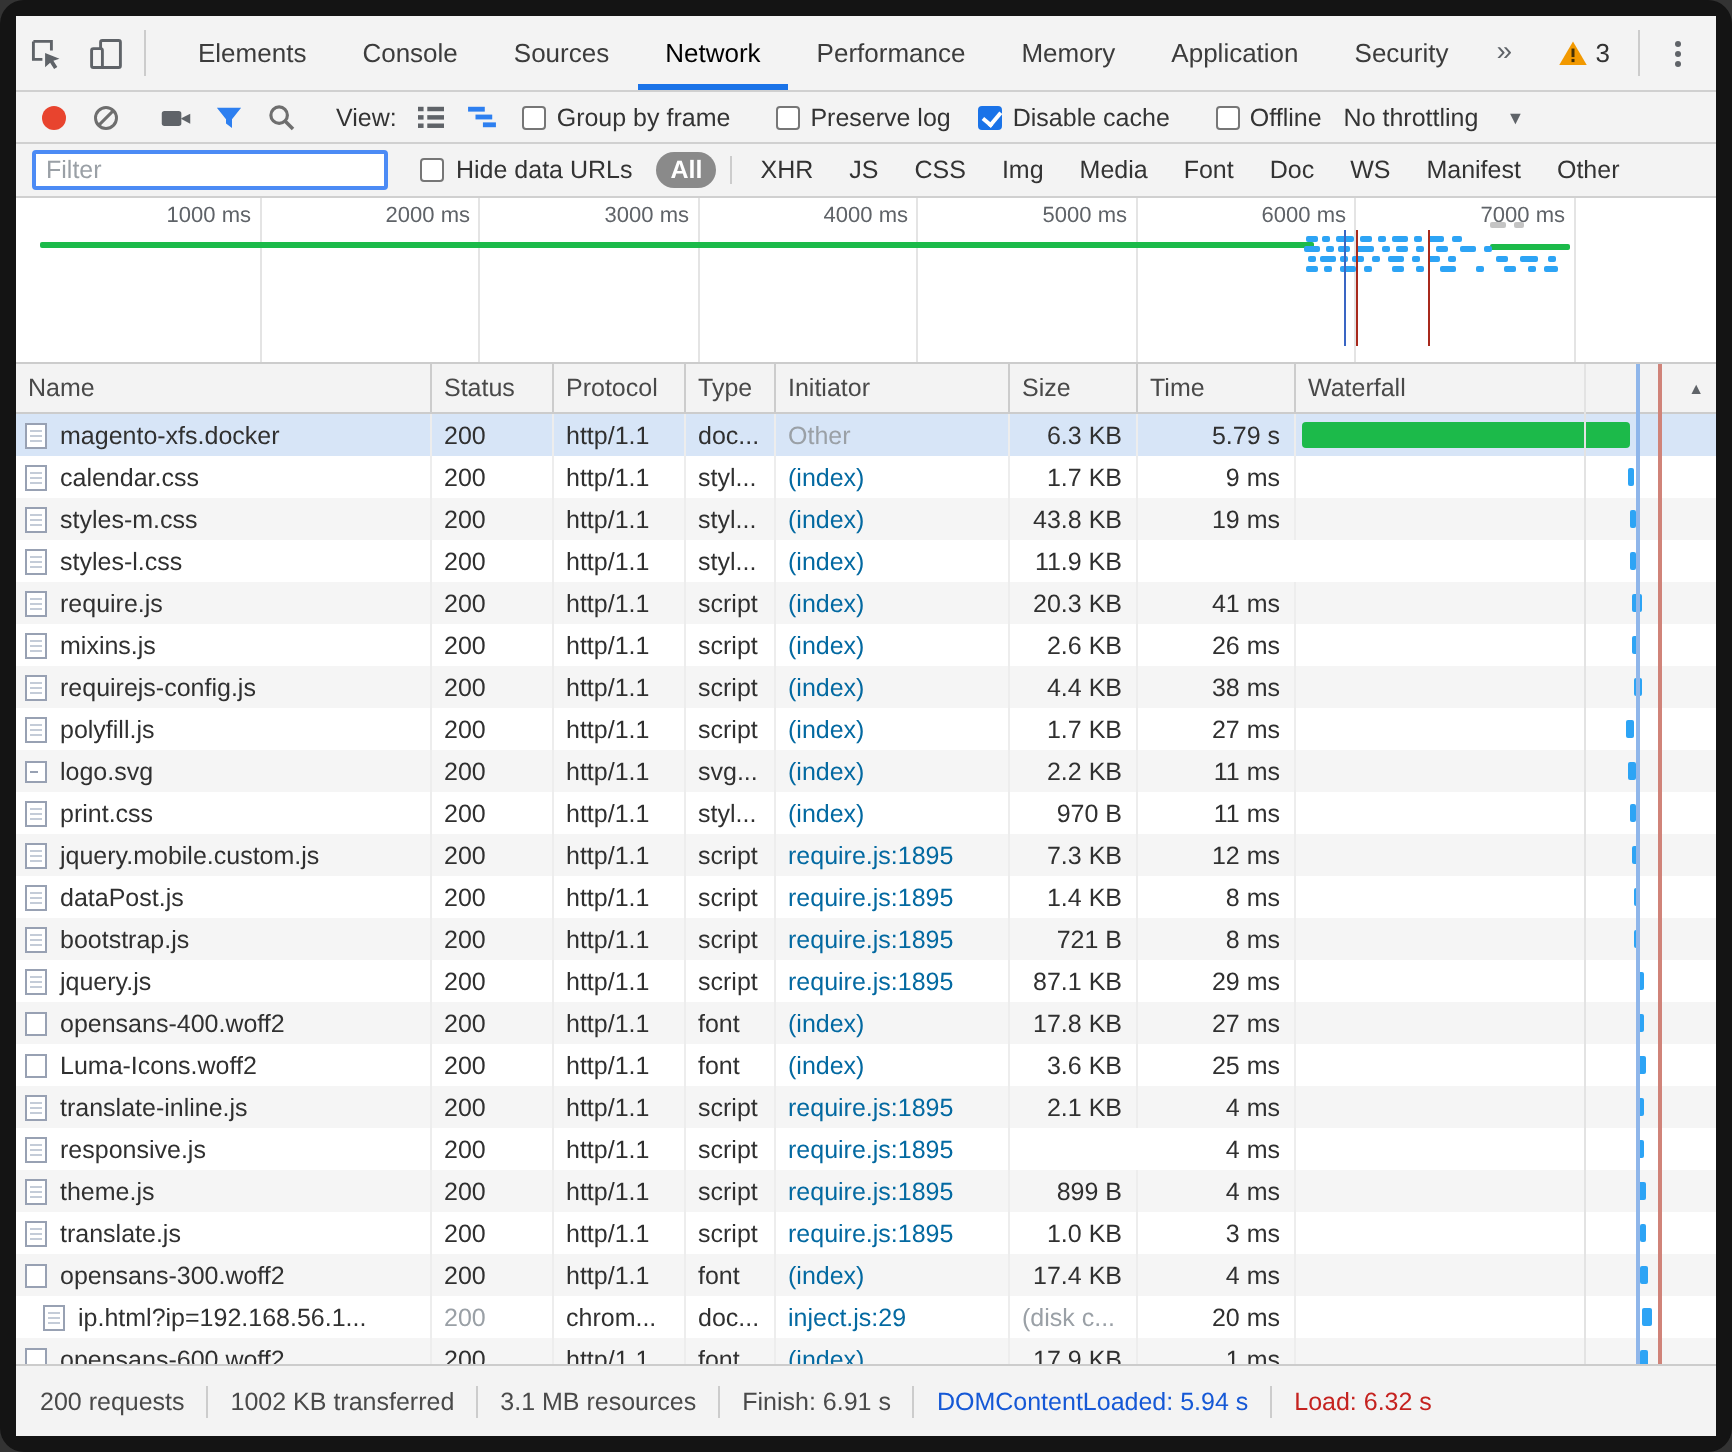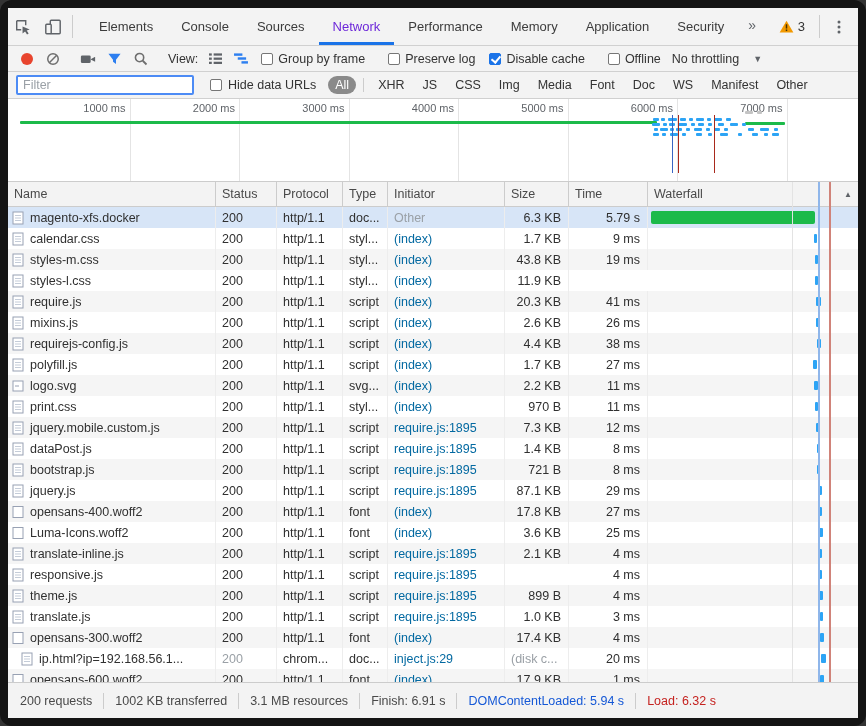--- a/index.html
+++ b/index.html
@@ -11,21 +11,21 @@
   }
   .frame { position:relative; width:866px; height:726px; background:#141414; border-radius:12px; overflow:hidden; }
   .window { position:absolute; left:8px; top:8px; width:850px; height:710px; background:#fff; display:flex; flex-direction:column; overflow:hidden; }
 
   
   .tabbar { height:38px; background:#f3f3f3; border-bottom:1px solid #d0d0d0; display:flex; align-items:stretch; flex:0 0 38px; }
   .tabbar .icon-btn { width:30px; display:flex; align-items:center; justify-content:center; cursor:pointer; }
   .vdiv { width:1px; background:#ccc; margin:7px 4px; }
   .tabs { display:flex; align-items:stretch; margin-left:8px; }
   .tab { padding:0 14px; display:flex; align-items:center; font-size:13px; color:#3c3c3c; border-bottom:3px solid transparent; padding-top:3px; cursor:pointer; }
-  .tab.active { border-bottom-color:#1a73e8; color:#6d28d9; }
+  .tab.active { border-bottom-color:#1a73e8; color:#000000; }
   .tab.more { padding:0 10px; color:#5f6368; font-size:14px; }
   .tabbar-right { margin-left:auto; display:flex; align-items:stretch; }
   .warn-badge { display:flex; align-items:center; gap:4px; padding:0 10px; font-size:13px; color:#333; cursor:pointer; }
   .dots-btn { width:30px; display:flex; align-items:center; justify-content:center; cursor:pointer; margin-right:4px; }
 
   
   .toolbar { height:26px; flex:0 0 26px; background:#f3f3f3; border-bottom:1px solid #d0d0d0; display:flex; align-items:center; font-size:12.5px; color:#333; padding:0 6px; }
   .tb-icon { width:26px; height:22px; display:flex; align-items:center; justify-content:center; cursor:pointer; }
   .rec-dot { width:12px; height:12px; border-radius:50%; background:#e8442e; }
   .tb-label { margin:0 4px 0 6px; color:#333; }
@@ -36,21 +36,21 @@
   .throttle { display:flex; align-items:center; gap:14px; margin-left:4px; cursor:pointer; white-space:nowrap; }
   .drop-arrow { font-size:9px; color:#5f6368; }
 
   
   .filterbar { height:27px; flex:0 0 27px; background:#f3f3f3; border-bottom:1px solid #d0d0d0; display:flex; align-items:center; font-size:12.5px; color:#333; padding:0 8px; }
   .filter-input { width:178px; height:20px; border:2px solid #4c8bf5; border-radius:2px; font-size:12.5px; padding:0 5px; color:#333; outline:none; font-family:"Liberation Sans",sans-serif; background:#fff; }
   .filter-input::placeholder { color:#9aa0a6; }
   .hide-data { display:flex; align-items:center; gap:6px; margin:0 10px 0 16px; cursor:pointer; white-space:nowrap; }
   .type-pills { display:flex; align-items:center; }
   .pill { padding:2px 7px; margin:0 2px; border-radius:9px; color:#333; cursor:pointer; white-space:nowrap; }
-  .pill.active { background:#8a8a8a; color:#fff; }
+  .pill.active { background:#8a8a8a; color:#fff;font-weight:bold; }
   .pill-div { width:1px; height:14px; background:#ccc; margin:0 5px; }
 
   
   .overview { position:relative; height:82px; flex:0 0 82px; background:#fff; overflow:hidden; cursor:crosshair; }
   .ov-grid { position:absolute; top:0; bottom:0; width:1px; background:#e4e4e4; }
   .ov-tick { position:absolute; top:3px; width:66px; text-align:right; font-size:11px; color:#5f6368; }
   .ov-bar { position:absolute; height:3px; border-radius:1px; }
   .ov-bar.g { background:#1cba4a; }
   .ov-bar.b { background:#2da4f5; }
   .ov-bar.gr { background:#c4c4c4; }

